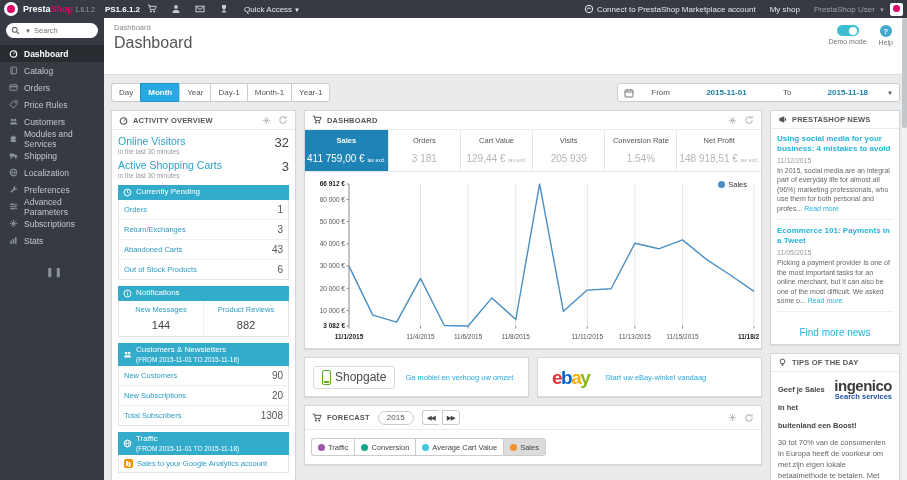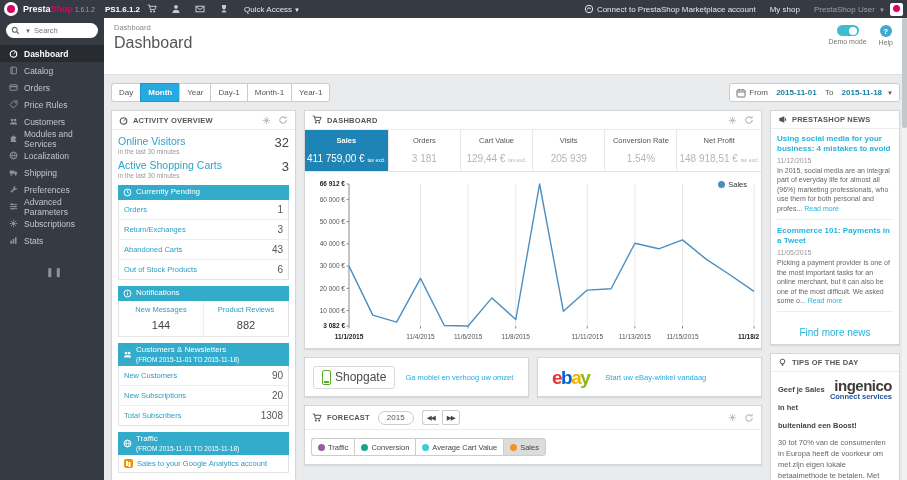--- a/index.html
+++ b/index.html
@@ -51,21 +51,21 @@
   .toggle { width:22px; height:11px; border-radius:6px; background:#3fbdd0; position:relative; }
   .toggle::after { content:""; position:absolute; right:1.5px; top:1.5px; width:8px; height:8px; border-radius:50%; background:#fff; }
   .help-circle { width:12px; height:12px; border-radius:50%; background:#41a8ce; color:#fff; font-size:8px; font-weight:bold; display:flex; align-items:center; justify-content:center; }
 
   .toolbar { display:flex; justify-content:space-between; align-items:center; margin:8px 7px 0 7px; }
   .btn-group { display:flex; }
   .range-btn { font-size:8px; color:#555; background:#fff; border:1px solid #ccc; border-right-width:0; padding:4px 7px; cursor:pointer; }
   .range-btn:first-child { border-radius:3px 0 0 3px; }
   .range-btn:last-child { border-radius:0 3px 3px 0; border-right-width:1px; }
   .range-btn.active { background:#25a9e0; border-color:#1e97c9; color:#fff; font-weight:bold; }
-  .date-btn { display:flex; align-items:center; gap:3px; background:#fff; border:1px solid #ccc; border-radius:3px; font-size:8px; color:#555; padding:3.5px 6px; cursor:pointer; }
+  .date-btn { display:flex; align-items:center; gap:17px; background:#fff; border:1px solid #ccc; border-radius:3px; font-size:8px; color:#555; padding:3.5px 6px; cursor:pointer; }
   .date-btn b { color:#1e7da0; }
   .date-btn .icn { color:#777; }
 
   .cols { display:flex; gap:8px; margin:8px 7px 0 7px; align-items:flex-start; }
   .col-activity { width:185px; flex:0 0 auto; }
   .col-center { flex:1 1 auto; min-width:0; display:flex; flex-direction:column; gap:8px; }
   .col-right { width:130px; flex:0 0 auto; display:flex; flex-direction:column; gap:8px; }
 
   .panel { background:#fff; border:1px solid #d4d6d8; box-shadow:0 1px 1px rgba(0,0,0,.08); }
   .panel-head { display:flex; align-items:center; gap:3px; padding:4px 5px; border-bottom:1px solid #ebebeb; color:#555; }
@@ -289,37 +289,37 @@
           <span class="icn side-icn">
             <svg width="9" height="9" viewBox="0 0 10 10" fill="currentColor">
               <path d="M2 3h1.8a1.2 1.2 0 1 1 2.4 0H8v2a1.2 1.2 0 1 0 0 2.4V9H2z"></path>
             </svg>
           </span>
           <span class="side-label">Modules and Services</span>
         </div>
         <div class="side-item">
           <span class="icn side-icn">
             <svg width="9" height="9" viewBox="0 0 10 10" fill="currentColor">
-              <circle cx="5" cy="5" r="3.8" fill="none" stroke="currentColor" stroke-width="1.1"></circle>
-              <ellipse cx="5" cy="5" rx="1.7" ry="3.8" fill="none" stroke="currentColor" stroke-width="0.8"></ellipse>
-              <line x1="1.2" y1="5" x2="8.8" y2="5" stroke="currentColor" stroke-width="0.8"></line>
-            </svg>
-          </span>
-          <span class="side-label">Localization</span>
-        </div>
-        <div class="side-item">
-          <span class="icn side-icn">
-            <svg width="9" height="9" viewBox="0 0 10 10" fill="currentColor">
               <rect x="0.8" y="2.8" width="4.8" height="3.6"></rect>
               <path d="M5.8 4h2l1.4 1.6v1H5.8z"></path>
               <circle cx="2.6" cy="7.6" r="1"></circle>
               <circle cx="7.4" cy="7.6" r="1"></circle>
             </svg>
           </span>
           <span class="side-label">Shipping</span>
+        </div>
+        <div class="side-item">
+          <span class="icn side-icn">
+            <svg width="9" height="9" viewBox="0 0 10 10" fill="currentColor">
+              <circle cx="5" cy="5" r="3.8" fill="none" stroke="currentColor" stroke-width="1.1"></circle>
+              <ellipse cx="5" cy="5" rx="1.7" ry="3.8" fill="none" stroke="currentColor" stroke-width="0.8"></ellipse>
+              <line x1="1.2" y1="5" x2="8.8" y2="5" stroke="currentColor" stroke-width="0.8"></line>
+            </svg>
+          </span>
+          <span class="side-label">Localization</span>
         </div>
         <div class="side-item">
           <span class="icn side-icn">
             <svg width="9" height="9" viewBox="0 0 10 10" fill="currentColor">
               <path d="M7.2 1a2.4 2.4 0 0 0-2.3 3.1L1.6 7.4l1.3 1.3 3.2-3.2A2.4 2.4 0 0 0 9.2 3l-1.5 1.3-1.3-1.3z"></path>
             </svg>
           </span>
           <span class="side-label">Preferences</span>
         </div>
         <div class="side-item">
@@ -726,21 +726,21 @@
                   <circle cx="5" cy="3.8" r="2.6" fill="none" stroke="currentColor" stroke-width="1.1"></circle>
                   <rect x="3.9" y="6.4" width="2.2" height="1.2"></rect>
                   <rect x="4.2" y="7.9" width="1.6" height="0.9"></rect>
                 </svg>
               </span>
             <span class="panel-title">TIPS OF THE DAY</span>
           </div>
           <div class="tips-body">
             <span class="ingenico">
               <div class="w1">ingenico</div>
-              <div class="w2">Connect services</div>
+              <div class="w2">Search services</div>
             </span>
             <span class="tips-headline">Geef je Sales in het buitenland een Boost!</span>
             <div class="tips-text">30 tot 70% van de consumenten in Europa heeft de voorkeur om met zijn eigen lokale betaalmethode te betalen. Met meer dan 150 betaalmethoden, ondersteunen wij uw groei in uw eigenland en daar buiten. En zelfs beter: u kun de belangrijke betaalmethoden activeren met een</div>
           </div>
         </section>
       </div>
 
     </div>
   </main>
 

